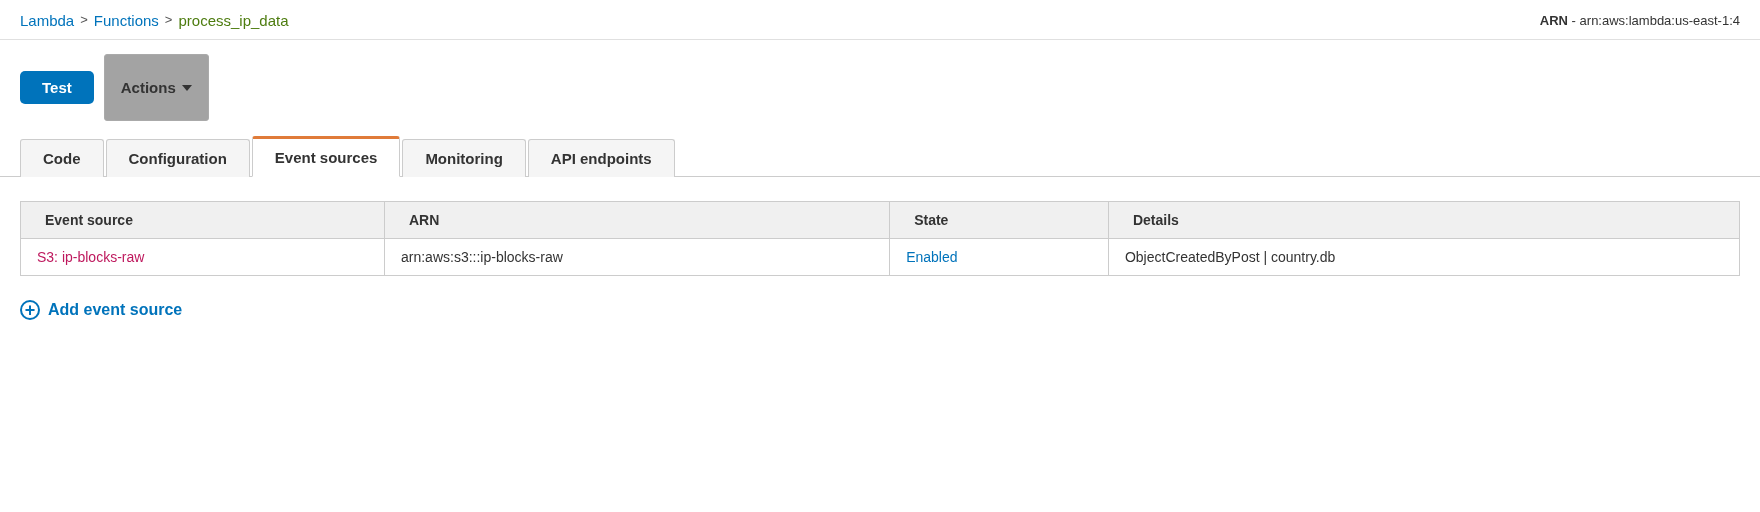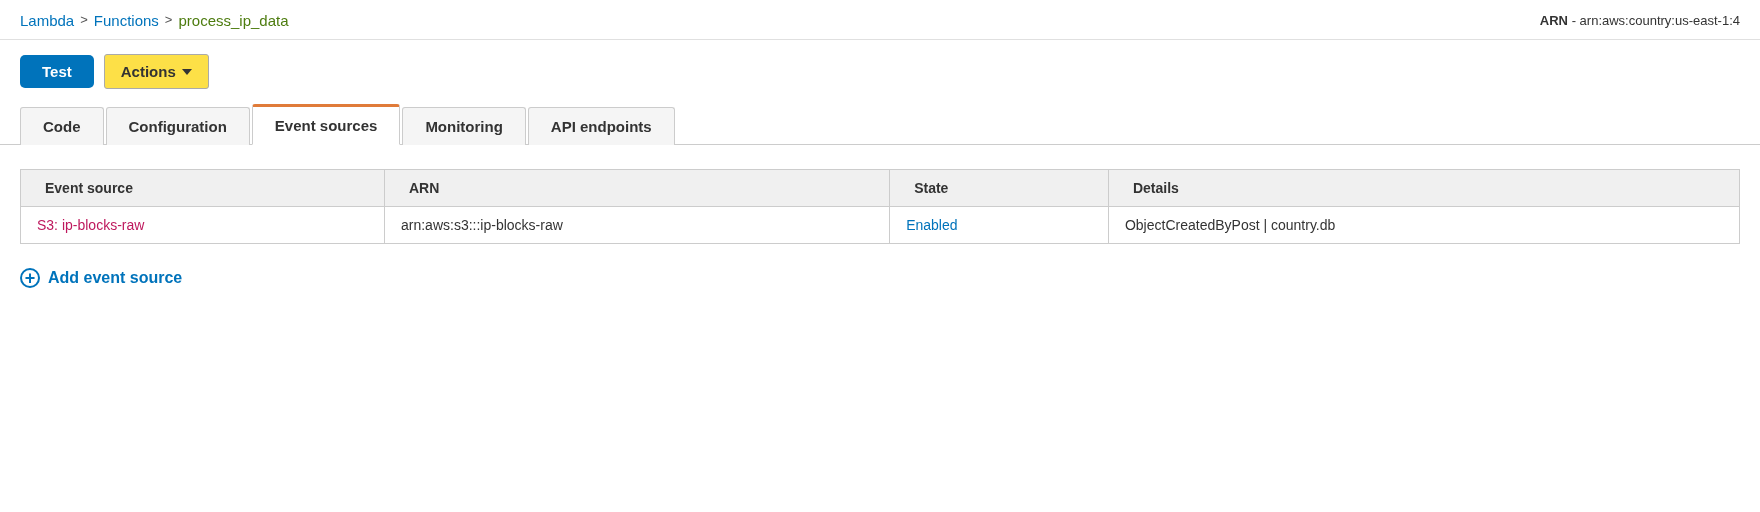--- a/index.html
+++ b/index.html
@@ -59,25 +59,25 @@
       background: #0073bb;
       color: #fff;
       border: none;
       border-radius: 5px;
       padding: 8px 22px;
       font-size: 15px;
       font-weight: 700;
       cursor: pointer;
     }
     .btn-actions {
-      background: #fde047;
+      background: #a3a3a3;
       color: #333;
       border: 1px solid #aaa;
       border-radius: 3px;
-      padding: 8px 16px;
+      padding: 24px 16px;
       font-size: 15px;
       font-weight: 700;
       cursor: pointer;
       display: flex;
       align-items: center;
       gap: 6px;
     }
     .dropdown-arrow {
       border-left: 5px solid transparent;
       border-right: 5px solid transparent;
@@ -185,21 +185,21 @@
   <div class="breadcrumb">
     <a class="breadcrumb-link">Lambda</a>
     <span class="breadcrumb-sep">&gt;</span>
     <a class="breadcrumb-link">Functions</a>
     <span class="breadcrumb-sep">&gt;</span>
     <span class="breadcrumb-current">process_ip_data</span>
   </div>
   <div class="arn-label">
     <strong>ARN</strong>
     <span>-</span>
-    <span>arn:aws:country:us-east-1:4</span>
+    <span>arn:aws:lambda:us-east-1:4</span>
   </div>
 </div>
 
 <div class="action-bar">
   <button class="btn-test">Test</button>
   <button class="btn-actions">
     <span>Actions</span>
     <span class="dropdown-arrow"></span>
   </button>
 </div>

